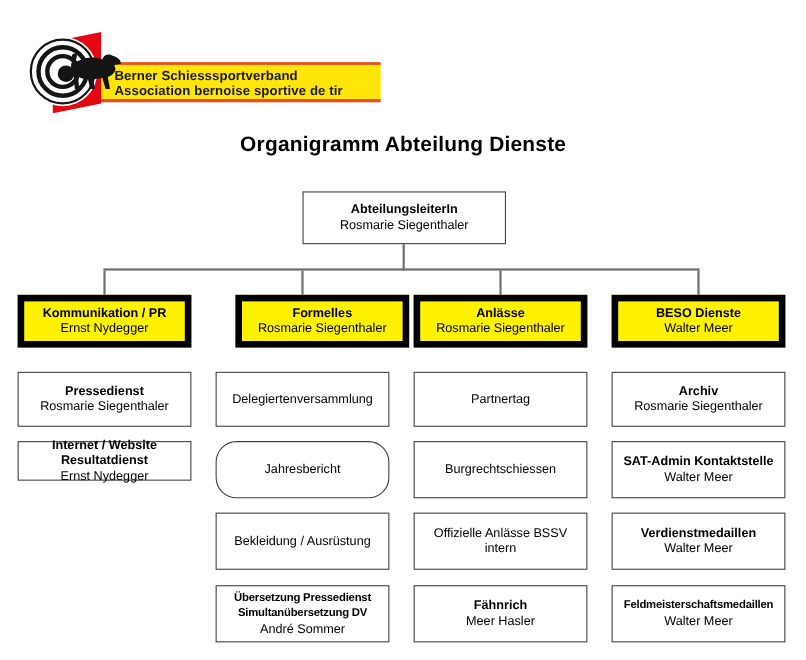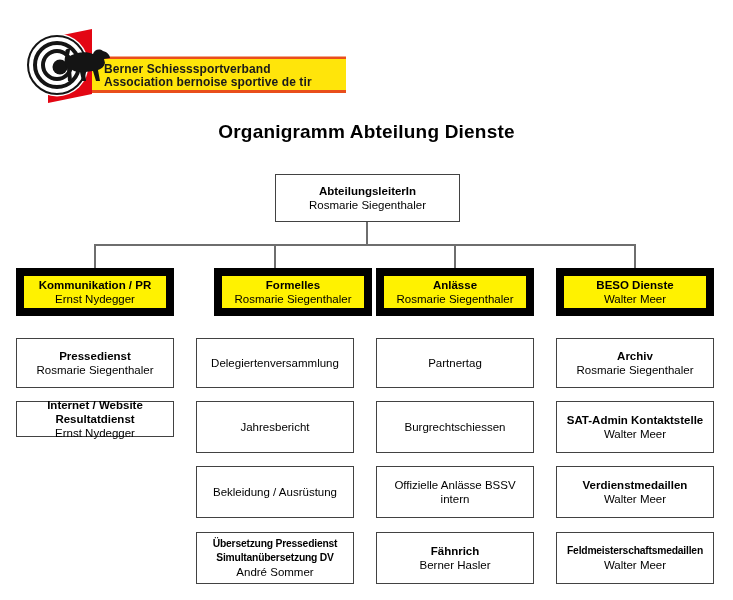--- a/index.html
+++ b/index.html
@@ -14,21 +14,21 @@
   #logo-line1 { top:36px; }
   #logo-line2 { top:49px; }
   
   #title { position:absolute; left:0; top:121px; width:733px; text-align:center;
            font-size:19px; font-weight:bold; letter-spacing:0.2px; }
   
   .box { position:absolute; box-sizing:border-box; background:#ffffff;
          border:1.5px solid #424242; display:flex; flex-direction:column;
          align-items:center; justify-content:center; text-align:center;
          font-size:11.5px; line-height:14px; padding:2px; }
-  .box.yellow { background:#fff200; border:8px solid #000000; }
+  .box.yellow { background:#fff200; border:6px solid #000000; }
   .b { font-weight:bold; }
   .small { font-size:10.3px; letter-spacing:-0.2px; }
   
   .conn { position:absolute; background:#6e6e6e; }
 </style>
 </head>
 <body>
 
 <div id="page">
 
@@ -83,21 +83,21 @@
     <div>Ernst Nydegger</div>
   </div>
 
   <div class="box yellow" style="left:196px; top:268px; width:158px; height:48px;margin-left:18px;">
     <div class="b">Formelles</div>
     <div>Rosmarie Siegenthaler</div>
   </div>
   <div class="box" style="left:196px; top:338px; width:158px; height:50px;">
     <div>Delegiertenversammlung</div>
   </div>
-  <div class="box" style="left:196px; top:401px; width:158px; height:52px;">
+  <div class="box" style="left:196px; top:401px; width:158px; height:52px;border-radius:19px;">
     <div>Jahresbericht</div>
   </div>
   <div class="box" style="left:196px; top:466px; width:158px; height:52px;">
     <div>Bekleidung / Ausrüstung</div>
   </div>
   <div class="box" style="left:196px; top:532px; width:158px; height:52px;">
     <div class="b small">Übersetzung Pressedienst</div>
     <div class="b small">Simultanübersetzung DV</div>
     <div>André Sommer</div>
   </div>
@@ -111,21 +111,21 @@
   </div>
   <div class="box" style="left:376px; top:401px; width:158px; height:52px;">
     <div>Burgrechtschiessen</div>
   </div>
   <div class="box" style="left:376px; top:466px; width:158px; height:52px;">
     <div>Offizielle Anlässe BSSV</div>
     <div>intern</div>
   </div>
   <div class="box" style="left:376px; top:532px; width:158px; height:52px;">
     <div class="b">Fähnrich</div>
-    <div>Berner Hasler</div>
+    <div>Meer Hasler</div>
   </div>
 
   <div class="box yellow" style="left:556px; top:268px; width:158px; height:48px;">
     <div class="b">BESO Dienste</div>
     <div>Walter Meer</div>
   </div>
   <div class="box" style="left:556px; top:338px; width:158px; height:50px;">
     <div class="b">Archiv</div>
     <div>Rosmarie Siegenthaler</div>
   </div>

